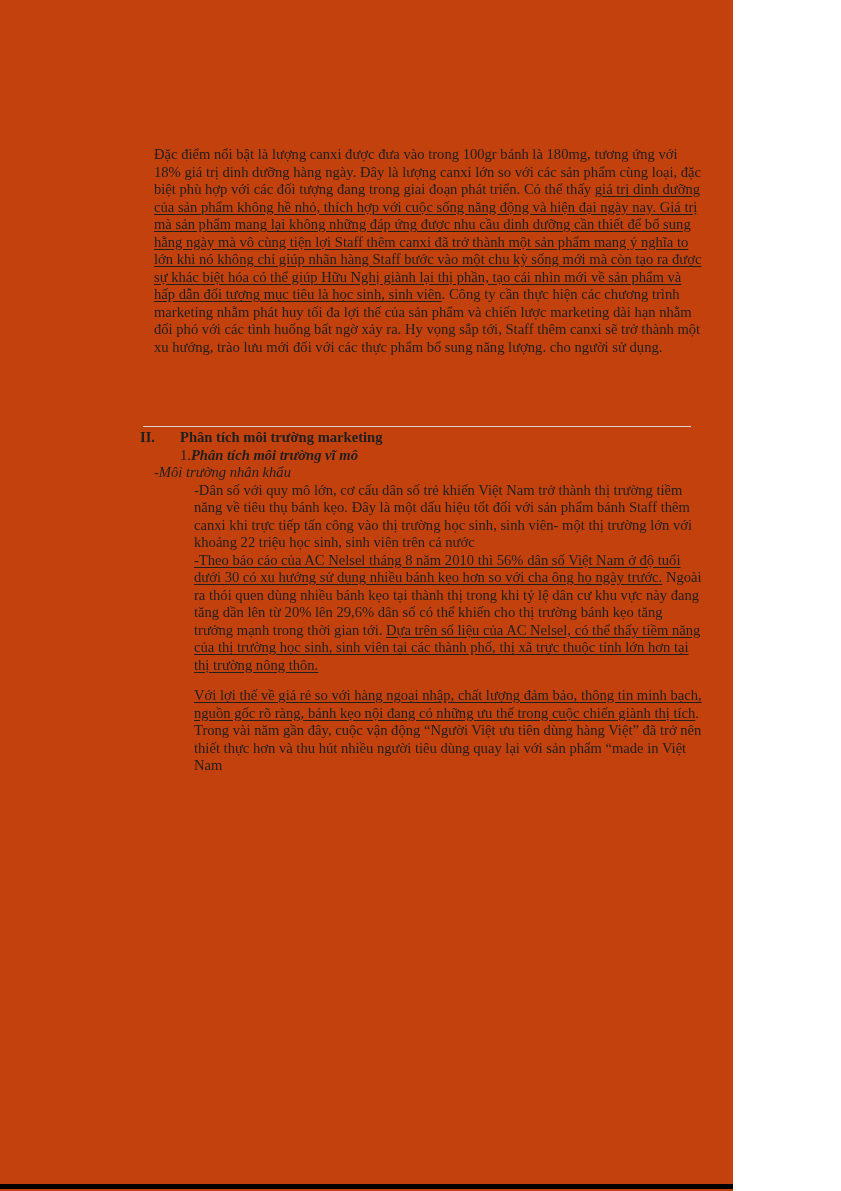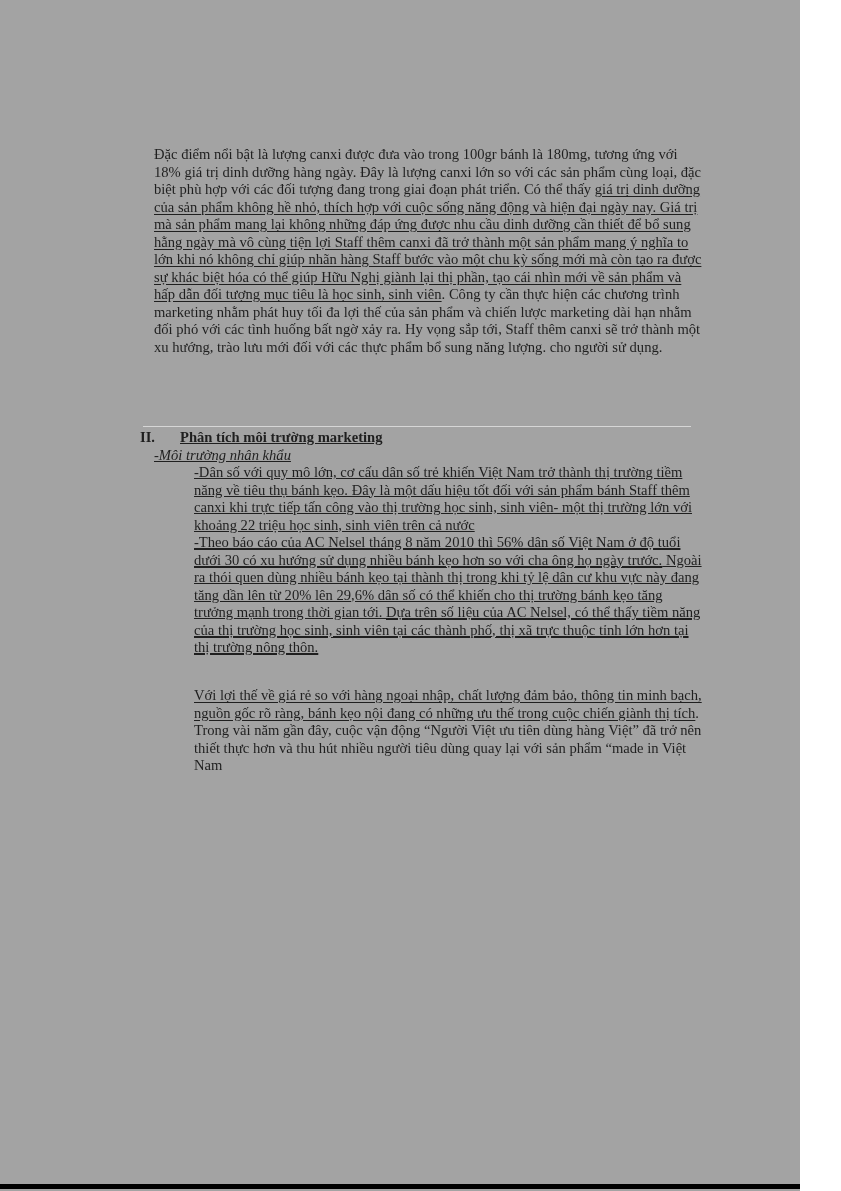--- a/index.html
+++ b/index.html
@@ -1,20 +1,20 @@
 <!DOCTYPE html>
 <html><head>
 <meta charset="utf-8">
 <style>
   html, body { margin: 0; padding: 0; background: #ffffff; }
   .page {
     position: relative;
-    width: 800px;
+    width: 733px;
     height: 1191px;
-    background: #a3a3a3;
+    background: #c2410c;
     overflow: hidden;
     color: #1f1f1f;
     font-family: "Liberation Serif", "DejaVu Serif", serif;
     font-size: 14.6px;
     line-height: 17.5px;
   }
   p { margin: 0; }
   .u { text-decoration: underline; text-underline-offset: 2px; }
 
   .intro-block {
@@ -22,21 +22,20 @@
     left: 154px;
     top: 146px;
     width: 548px;
   }
 
   .section-block {
     position: absolute;
     left: 154px;
     top: 426px;
     width: 548px;
-    text-decoration: underline;
   }
   .divider {
     height: 1px;
     background: #d6d6d6;
     margin-left: -11px;
     width: 548px;
   }
   .heading {
     position: relative;
     font-weight: bold;
@@ -88,20 +87,23 @@
     </p>
   </div>
 
   <div class="section-block">
     <div class="divider"></div>
 
     <p class="heading">
       <span class="num">II.</span><span>Phân tích môi trường marketing</span>
     </p>
 
+    <p class="subheading">
+      <span>1.</span><span class="bi">Phân tích môi trường vĩ mô</span>
+    </p>
 
     <p class="italic-line">-Môi trường nhân khẩu</p>
 
     <p class="sec">
       <span>-Dân số với quy mô lớn, cơ cấu dân số trẻ khiến Việt Nam trở thành thị trường tiềm năng về tiêu thụ bánh kẹo. Đây là một dấu hiệu tốt đối với sản phẩm bánh Staff thêm canxi khi trực tiếp tấn công vào thị trường học sinh, sinh viên- một thị trường lớn với khoảng 22 triệu học sinh, sinh viên trên cả nước</span>
     </p>
 
     <p class="sec">
       <span class="u">-Theo báo cáo của AC Nelsel tháng 8 năm 2010 thì 56% dân số Việt Nam ở độ tuổi dưới 30 có xu hướng sử dụng nhiều bánh kẹo hơn so với cha ông họ ngày trước.</span><span> Ngoài ra thói quen dùng nhiều bánh kẹo tại thành thị trong khi tỷ lệ dân cư khu vực này đang tăng dần lên từ 20% lên 29,6% dân số có thể khiến cho thị trường bánh kẹo tăng trưởng mạnh trong thời gian tới. </span><span class="u">Dựa trên số liệu của AC Nelsel, có thể thấy tiềm năng của thị trường học sinh, sinh viên tại các thành phố, thị xã trực thuộc tỉnh lớn hơn tại thị trường nông thôn.</span>
     </p>

